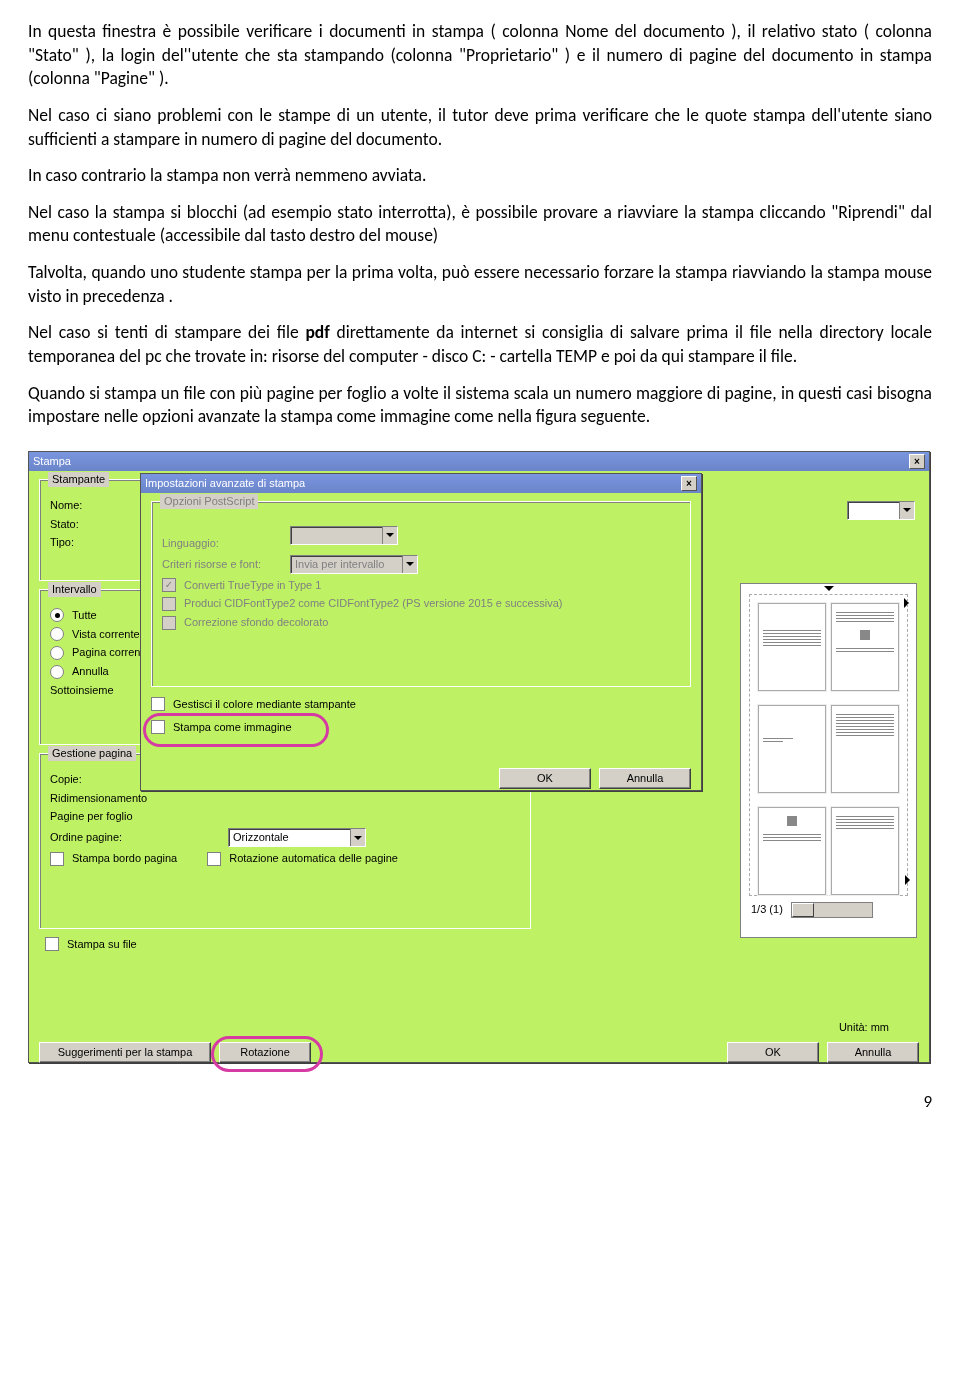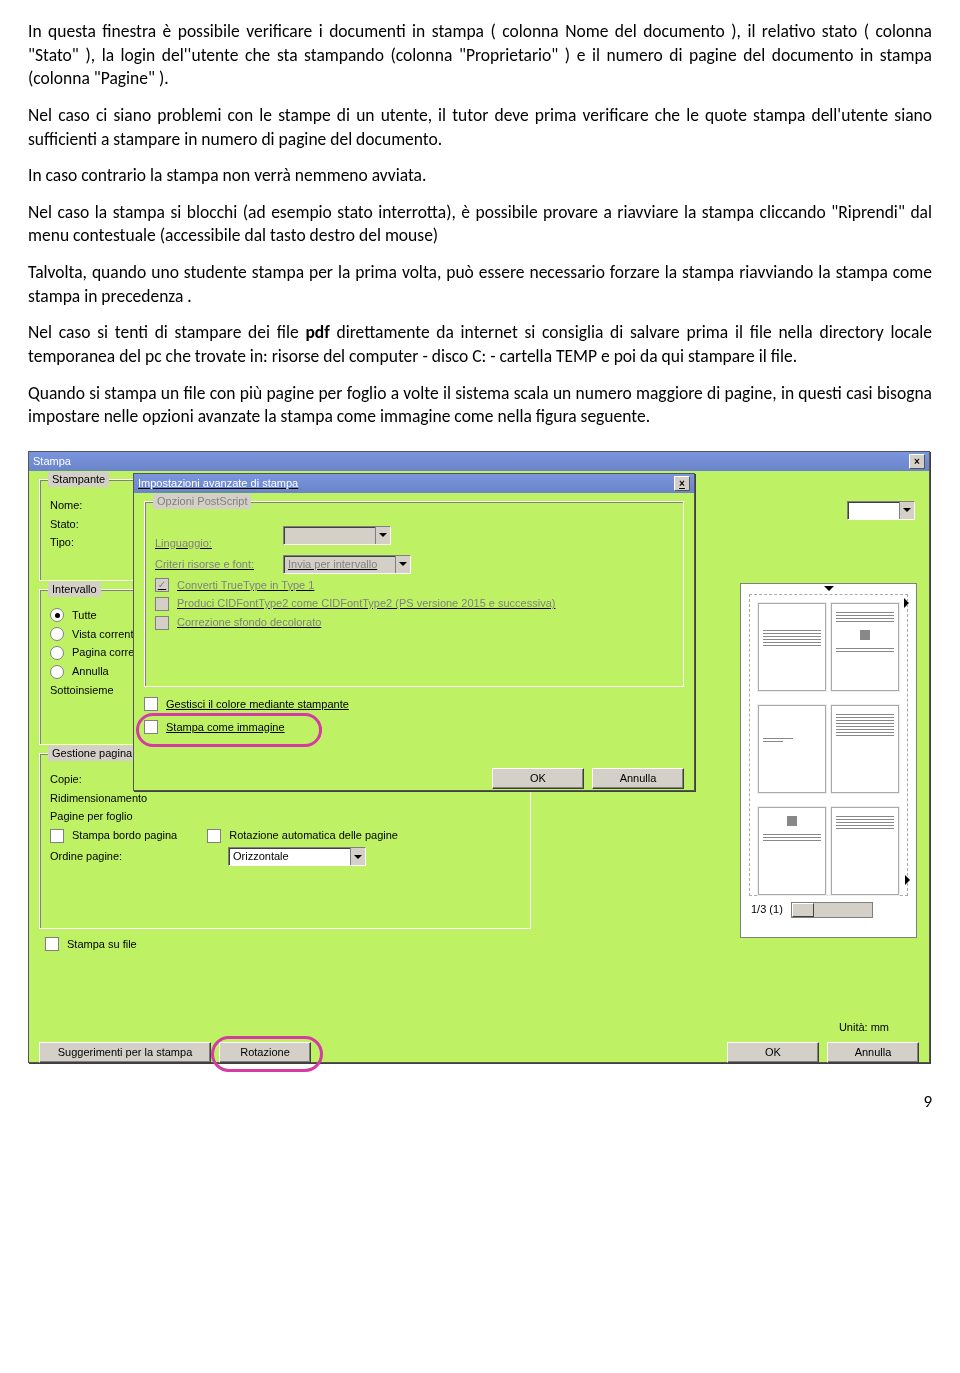--- a/index.html
+++ b/index.html
@@ -184,21 +184,21 @@
   .left-col{ width:170px; }
   .bold { font-weight:bold; }
 </style>
 </head>
 <body>
 
 <p>In questa finestra è possibile verificare i documenti in stampa ( colonna Nome del documento ), il relativo stato ( colonna "Stato" ), la login del''utente che sta stampando (colonna "Proprietario" ) e il numero di pagine del documento in stampa (colonna "Pagine" ).</p>
 <p>Nel caso ci siano problemi con le stampe di un utente, il tutor deve prima verificare che le quote stampa dell'utente siano sufficienti a stampare in numero di pagine del documento.</p>
 <p>In caso contrario la stampa non verrà nemmeno avviata.</p>
 <p>Nel caso la stampa si blocchi (ad esempio  stato interrotta), è possibile provare a riavviare la stampa cliccando "Riprendi" dal menu contestuale (accessibile dal tasto destro del mouse)</p>
-<p>Talvolta, quando uno studente stampa per la prima volta, può essere necessario forzare la stampa riavviando la stampa come stampa in precedenza .</p>
+<p>Talvolta, quando uno studente stampa per la prima volta, può essere necessario forzare la stampa riavviando la stampa mouse visto in precedenza .</p>
 <p>
   <span>Nel caso si tenti di stampare dei file </span><span class="bold">pdf</span><span> direttamente da internet si consiglia di salvare prima il file nella directory locale temporanea del pc che trovate in: risorse del computer - disco C: -  cartella TEMP e poi da qui stampare il file.</span>
 </p>
 <p>Quando si stampa un file con più pagine per foglio a volte il sistema scala un numero maggiore di pagine, in questi casi bisogna impostare nelle opzioni avanzate la stampa come immagine come nella figura seguente.</p>
 
 <div class="screenshot-wrap">
 
   <div class="win" style="width:900px;height:610px;">
     <div class="titlebar">
       <span>Stampa</span>
@@ -247,32 +247,32 @@
         <div class="row">
             <span class="left-col">Copie:</span>
           </div>
         <div class="row">
             <span class="left-col">Ridimensionamento</span>
           </div>
         <div class="row">
             <span class="left-col">Pagine per foglio</span>
           </div>
         <div class="row">
+          <span class="left-col">Ordine pagine:</span>
+          <span class="combo" style="width:130px;">
+            <span>Orizzontale</span>
+            <span class="arrow"></span>
+          </span>
+        </div>
+        <div class="row">
           <span class="checkbox"></span>
           <span>Stampa bordo pagina</span>
           <span style="width:14px"></span>
           <span class="checkbox"></span>
           <span>Rotazione automatica delle pagine</span>
-        </div>
-        <div class="row">
-          <span class="left-col">Ordine pagine:</span>
-          <span class="combo" style="width:130px;">
-            <span>Orizzontale</span>
-            <span class="arrow"></span>
-          </span>
         </div>
       </div>
 
       <div class="row" style="margin-left:6px;margin-top:6px;">
         <span class="checkbox"></span>
         <span>Stampa su file</span>
       </div>
 
       <div class="combo" style="position:absolute;right:14px;top:30px;width:60px;">
         <span class="arrow"></span>
@@ -342,21 +342,21 @@
         <div class="btn" style="width:170px;">Suggerimenti per la stampa</div>
         <div style="position:relative;">
           <div class="btn" style="width:90px;">Rotazione</div>
           <div class="highlight-oval" style="left:-8px;top:-6px;width:106px;height:30px;"></div>
         </div>
         <div style="flex:1"></div>
         <div class="btn" style="width:90px;">OK</div>
         <div class="btn" style="width:90px;">Annulla</div>
       </div>
 
-      <div class="win" style="position:absolute;left:104px;top:2px;width:560px;height:316px;text-decoration:underline;">
+      <div class="win" style="position:absolute;left:111px;top:2px;width:560px;height:316px;">
         <div class="titlebar titlebar-inner">
           <span>Impostazioni avanzate di stampa</span>
           <span class="closebox">×</span>
         </div>
         <div class="dlg-body" style="height:286px;">
           <div class="groupbox" style="height:160px;">
             <span class="legend disabled">Opzioni PostScript</span>
             <div class="row">
               <span class="disabled" style="width:120px;margin-top:16px;">Linguaggio:</span>
               <span class="combo disabled-combo" style="width:100px;">

